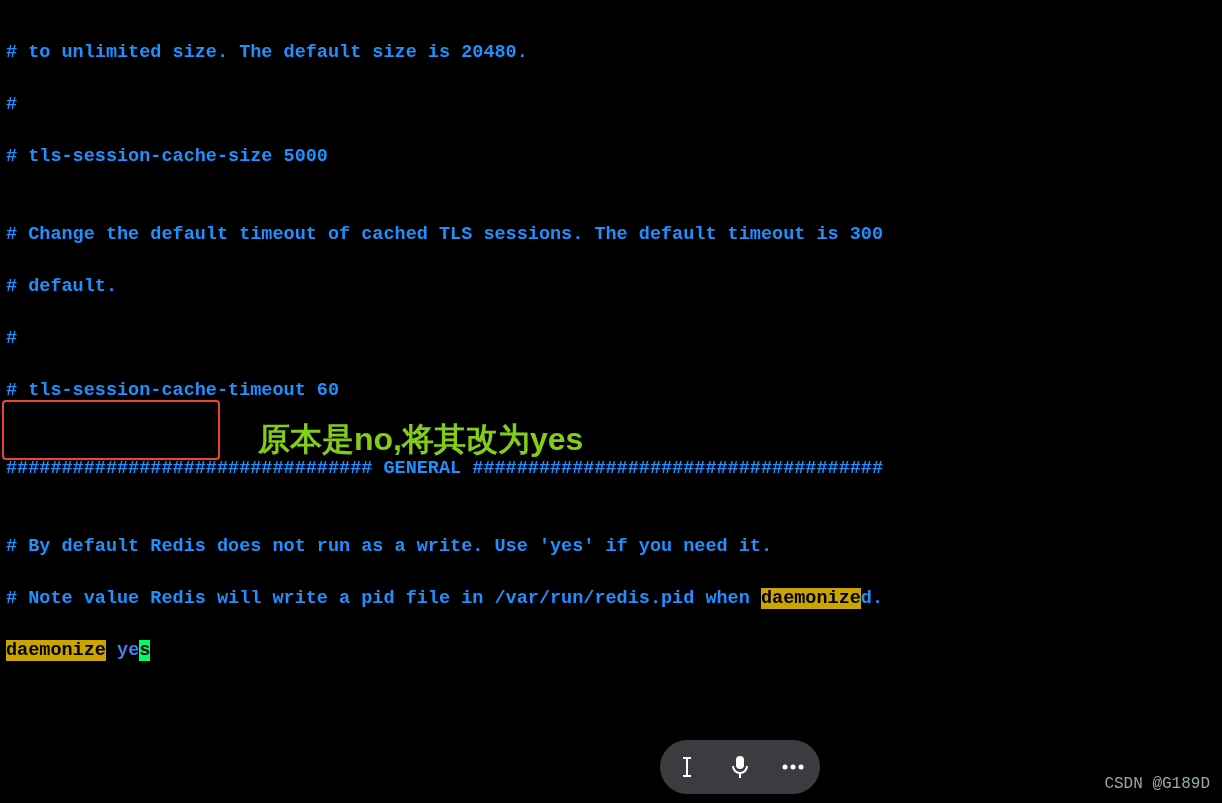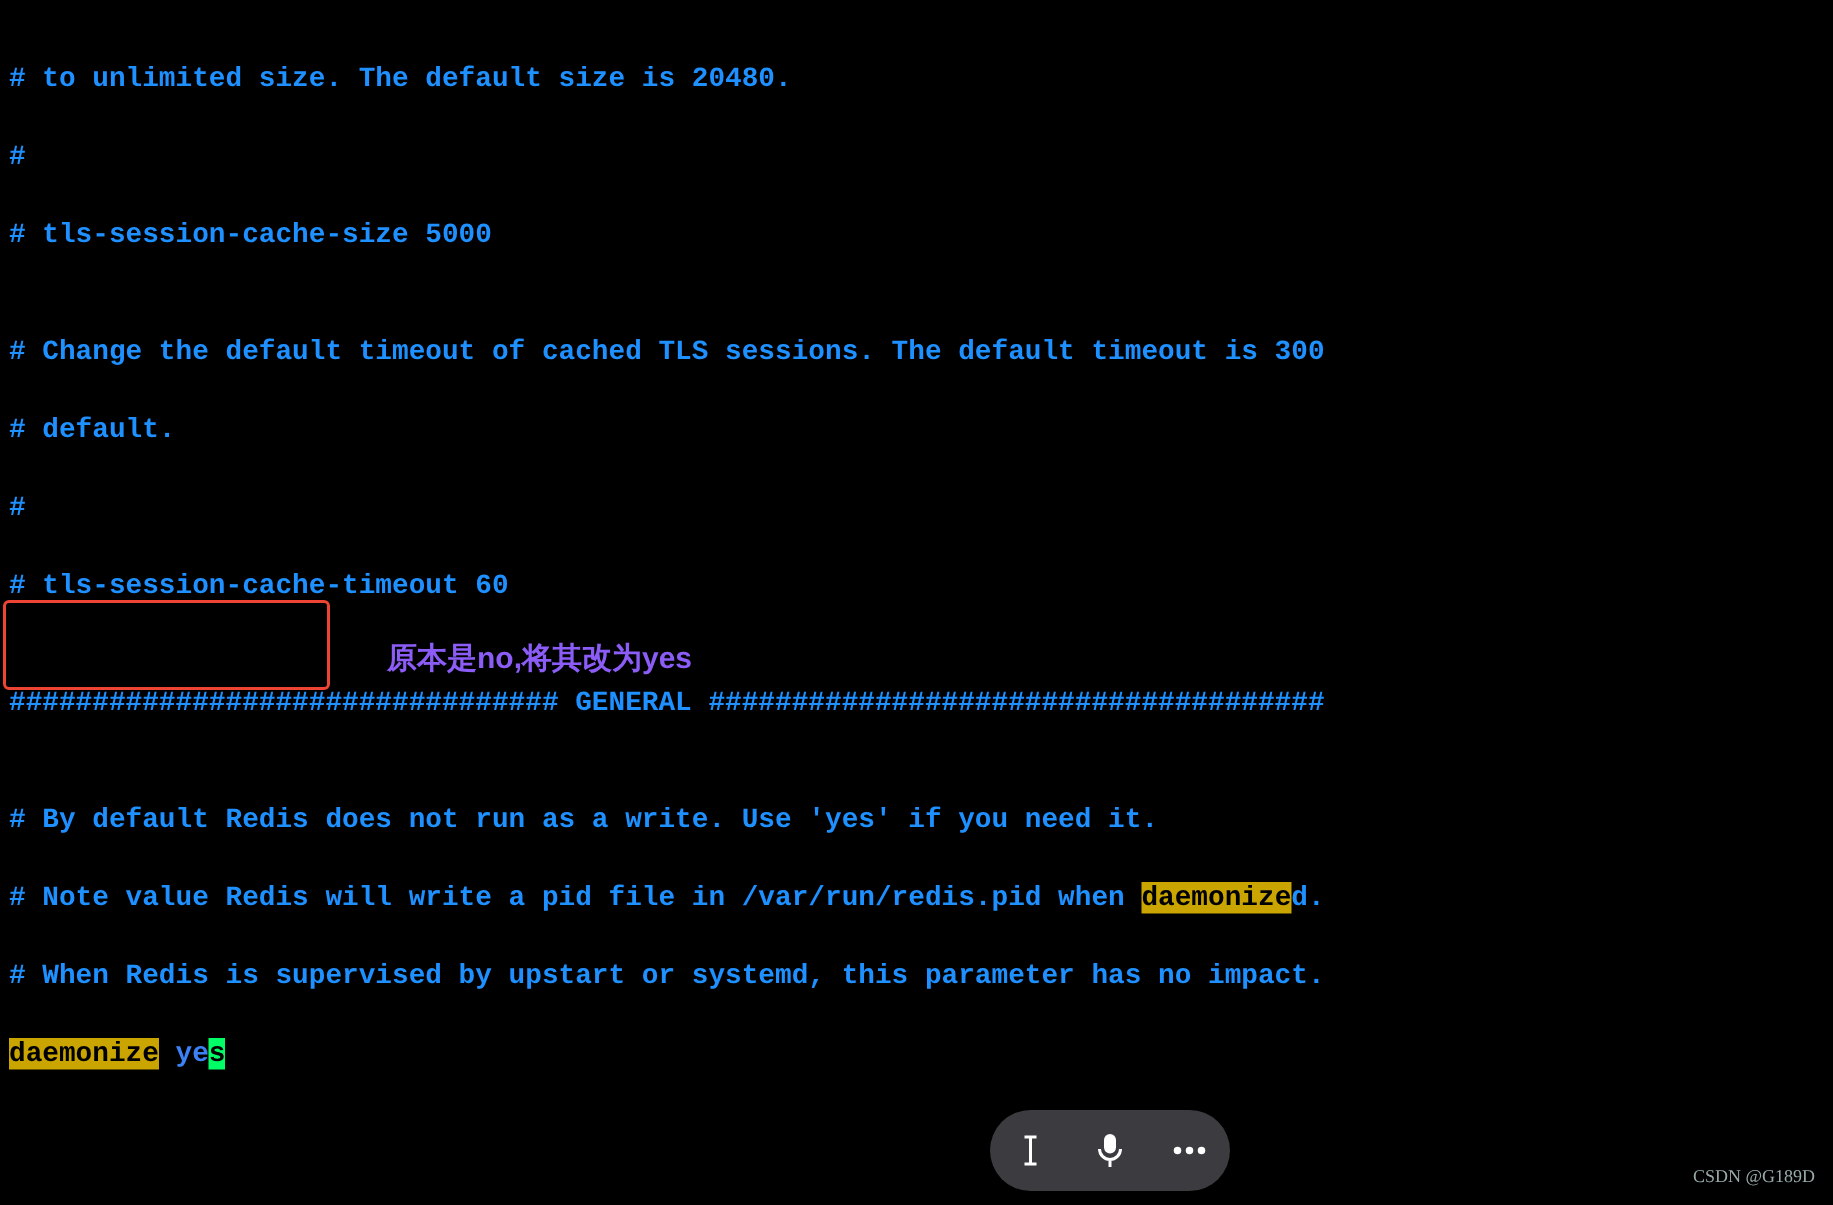--- a/index.html
+++ b/index.html
@@ -3,43 +3,42 @@
 <meta charset="utf-8">
 <style>
   html,body{margin:0;padding:0;width:1222px;height:803px;overflow:hidden;background:#000;color:#1e90ff;font-family:Consolas,"Courier New",monospace;font-size:18.5px;line-height:26px;font-weight:bold}
   .term{padding:14px 6px;white-space:pre;position:relative}
   .line{display:block}
   .hl{background:#caa500;color:#000}
   .hl2{background:#caa500;color:#000}
   .kw-ye{color:#3b82f6}
   .cursor{background:#00ff66;color:#000}
   .box{position:absolute;border:2px solid #e43;border-radius:4px;pointer-events:none}
-  .ann{position:absolute;color:#8b5cf6;font-family:"Microsoft YaHei","PingFang SC",Arial,sans-serif;font-size:20px;font-weight:700;pointer-events:none}
+  .ann{position:absolute;color:#84cc16;font-family:"Microsoft YaHei","PingFang SC",Arial,sans-serif;font-size:32px;font-weight:700;pointer-events:none}
   .toolbar{position:absolute;left:660px;top:740px;width:160px;height:54px;background:#3c3c40;border-radius:28px;display:flex;align-items:center;justify-content:space-around;color:#fff}
   .tb-btn{display:flex;align-items:center;justify-content:center;width:36px;height:36px}
-  .watermark{position:absolute;right:12px;bottom:6px;color:#9aa;font-size:12px;font-weight:normal;font-family:Liberation Serif, serif}
+  .watermark{position:absolute;right:12px;bottom:6px;color:#9aa;font-size:16px;font-weight:normal;font-family:Liberation Mono, monospace}
 </style>
 </head>
 <body>
 
 <div class="term">
 <span class="line"># to unlimited size. The default size is 20480.</span>
 <span class="line">#</span>
 <span class="line"># tls-session-cache-size 5000</span>
 <span class="line"></span>
 <span class="line"># Change the default timeout of cached TLS sessions. The default timeout is 300</span>
 <span class="line"># default.</span>
 <span class="line">#</span>
 <span class="line"># tls-session-cache-timeout 60</span>
 <span class="line"></span>
 <span class="line">################################# GENERAL #####################################</span>
 <span class="line"></span>
 <span class="line"># By default Redis does not run as a write. Use 'yes' if you need it.</span>
 <span class="line"><span># Note value Redis will write a pid file in /var/run/redis.pid when </span><span class="hl">daemonize</span><span>d.</span></span>
-<span class="line"># When Redis is supervised by upstart or systemd, this parameter has no impact.</span>
 <span class="line"><span class="hl2">daemonize</span><span class="kw-ye"> ye</span><span class="cursor">s</span></span>
 <span class="line"></span>
 
 
 
 
 
 
 
 

